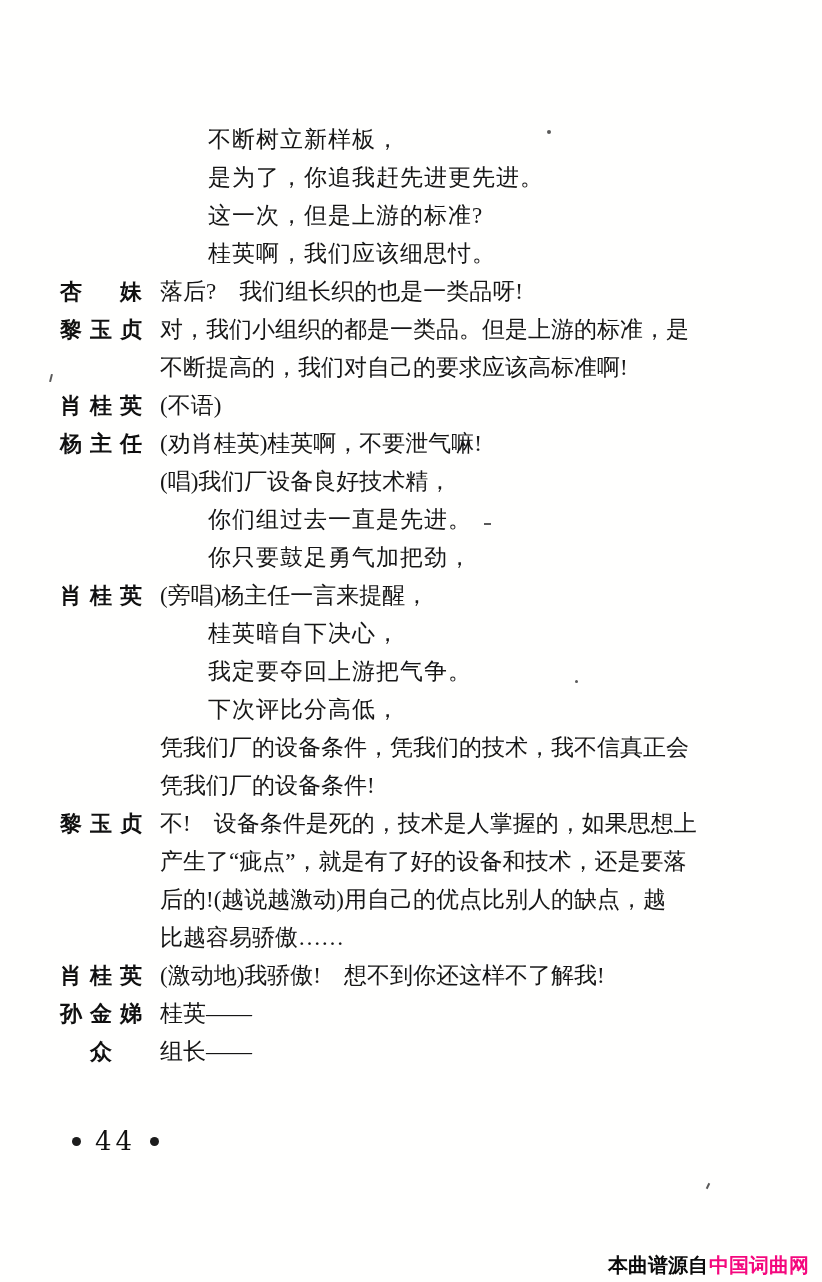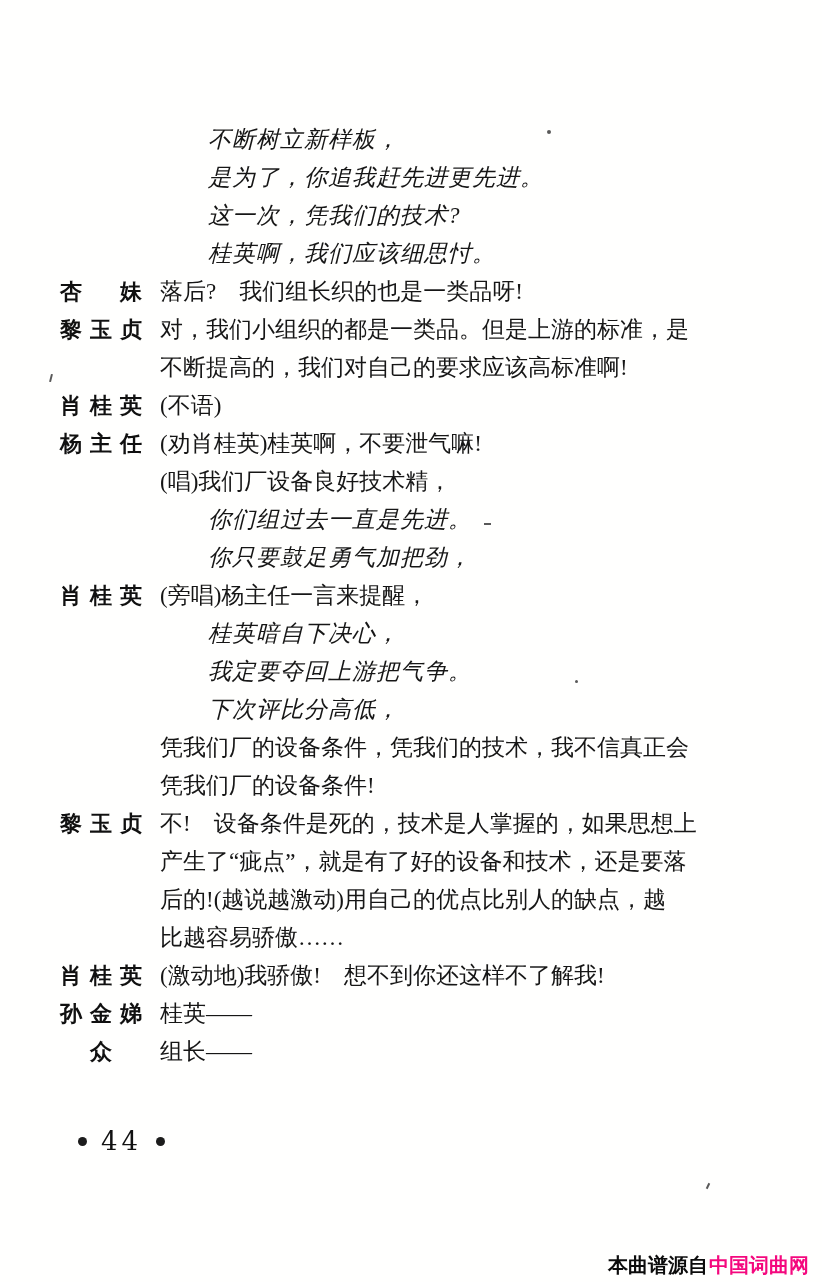--- a/index.html
+++ b/index.html
@@ -48,26 +48,25 @@
   }
   .line {
     font-size: 23px;
     line-height: 38px;
     white-space: nowrap;
     font-weight: 500;
   }
   .line.indent {
     padding-left: 48px;
     letter-spacing: 1px;
-    font-style: italic;
   }
   
   .pagenum {
     position: absolute;
-    top: 1122px; left: 78px;
+    top: 1122px; left: 72px;
     display: inline-flex;
     align-items: center;
     font-family: "DejaVu Serif", serif;
     font-size: 26px;
     line-height: 38px;
     color: #111;
   }
   .pagenum .dot {
     width: 9px; height: 9px;
     border-radius: 50%;
@@ -101,21 +100,21 @@
 <body>
 
 <div class="page">
 
   <div class="script">
       <div class="entry">
         <div class="speaker"></div>
         <div class="lines">
           <div class="line indent">不断树立新样板，</div>
           <div class="line indent">是为了，你追我赶先进更先进。</div>
-          <div class="line indent">这一次，凭我们的技术?</div>
+          <div class="line indent">这一次，但是上游的标准?</div>
           <div class="line indent">桂英啊，我们应该细思忖。</div>
         </div>
       </div>
       <div class="entry">
         <div class="speaker">杏　妹</div>
         <div class="lines">
           <div class="line">落后?　我们组长织的也是一类品呀!</div>
         </div>
       </div>
       <div class="entry">

